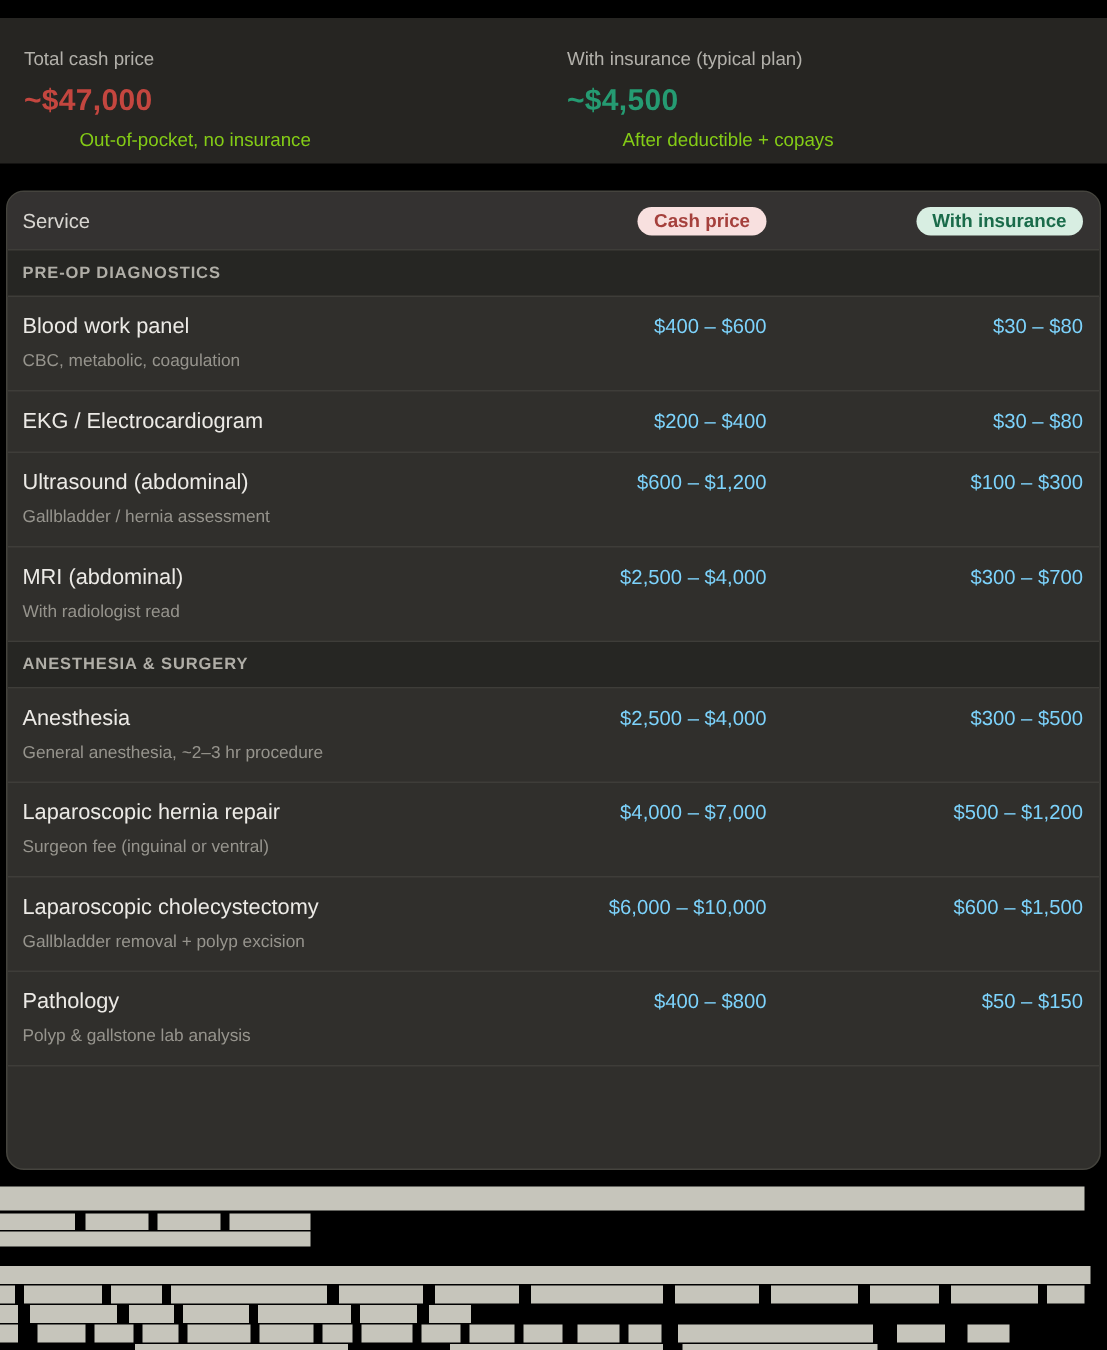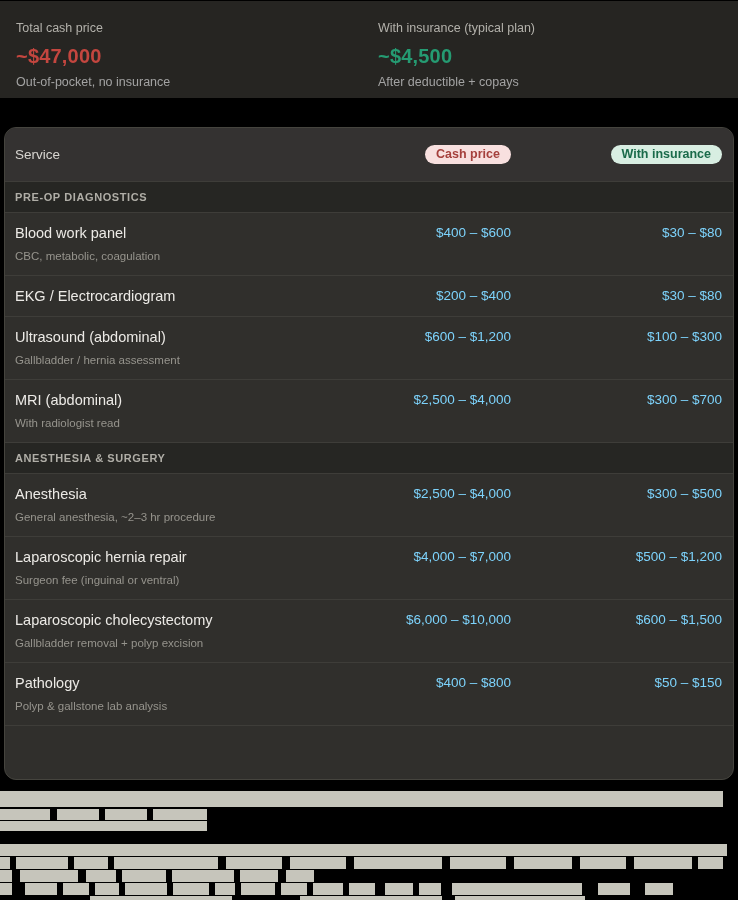--- a/index.html
+++ b/index.html
@@ -3,41 +3,41 @@
 <meta charset="utf-8">
 <style>
   html,body{margin:0;padding:0;background:#000;}
   body{
     width:738px;height:900px;position:relative;overflow:hidden;
     font-family:"Liberation Sans","DejaVu Sans",sans-serif;
     -webkit-font-smoothing:antialiased;
   }
   
   .summary{
-    position:absolute;top:1px;left:0;width:738px;height:97px;
+    position:absolute;top:12px;left:0;width:738px;height:97px;
     background:#262522;box-sizing:border-box;
     padding:19px 16px 0 16px;
     display:grid;grid-template-columns:1fr 1fr;column-gap:18px;
   }
   .sum-label{font-size:12.5px;color:#b3b1ab;line-height:16px;}
   .sum-value{font-size:20px;font-weight:bold;line-height:30px;margin:5px 0 3px 0;letter-spacing:.2px;}
   .sum-value.cash{color:var(--cash-accent);}
   .sum-value.ins{color:var(--ins-accent);}
-  .sum-note{font-size:12.5px;color:#a3a3a3;line-height:16px;}
+  .sum-note{font-size:12.5px;color:#84cc16;line-height:16px;margin-left:37px;}
   
   .card{
     position:absolute;top:127px;left:4px;width:730px;height:653px;
     box-sizing:border-box;background:#302f2c;
     border:1px solid #45443e;border-radius:12px;overflow:hidden;
   }
   .grid{
     display:grid;grid-template-columns:1fr 160px 211px;
     padding:0 11px 0 10px;box-sizing:border-box;align-items:center;
   }
-  .thead{height:53px;background:#343231;}
+  .thead{height:38px;background:#343231;}
   .th-service{font-size:13.5px;color:#d8d6d1;font-weight:normal;}
   .pill{
     justify-self:end;font-size:12.5px;font-weight:bold;
     padding:2px 11px 3px 11px;border-radius:10px;white-space:nowrap;
   }
   .pill.cash{background:var(--pill-cash-bg);color:var(--pill-cash-text);}
   .pill.ins{background:var(--pill-ins-bg);color:var(--pill-ins-text);}
   .section-row{
     height:30px;background:#262623;border-top:1px solid #3e3d39;border-bottom:1px solid #3e3d39;
     display:flex;align-items:center;padding:0 10px;

